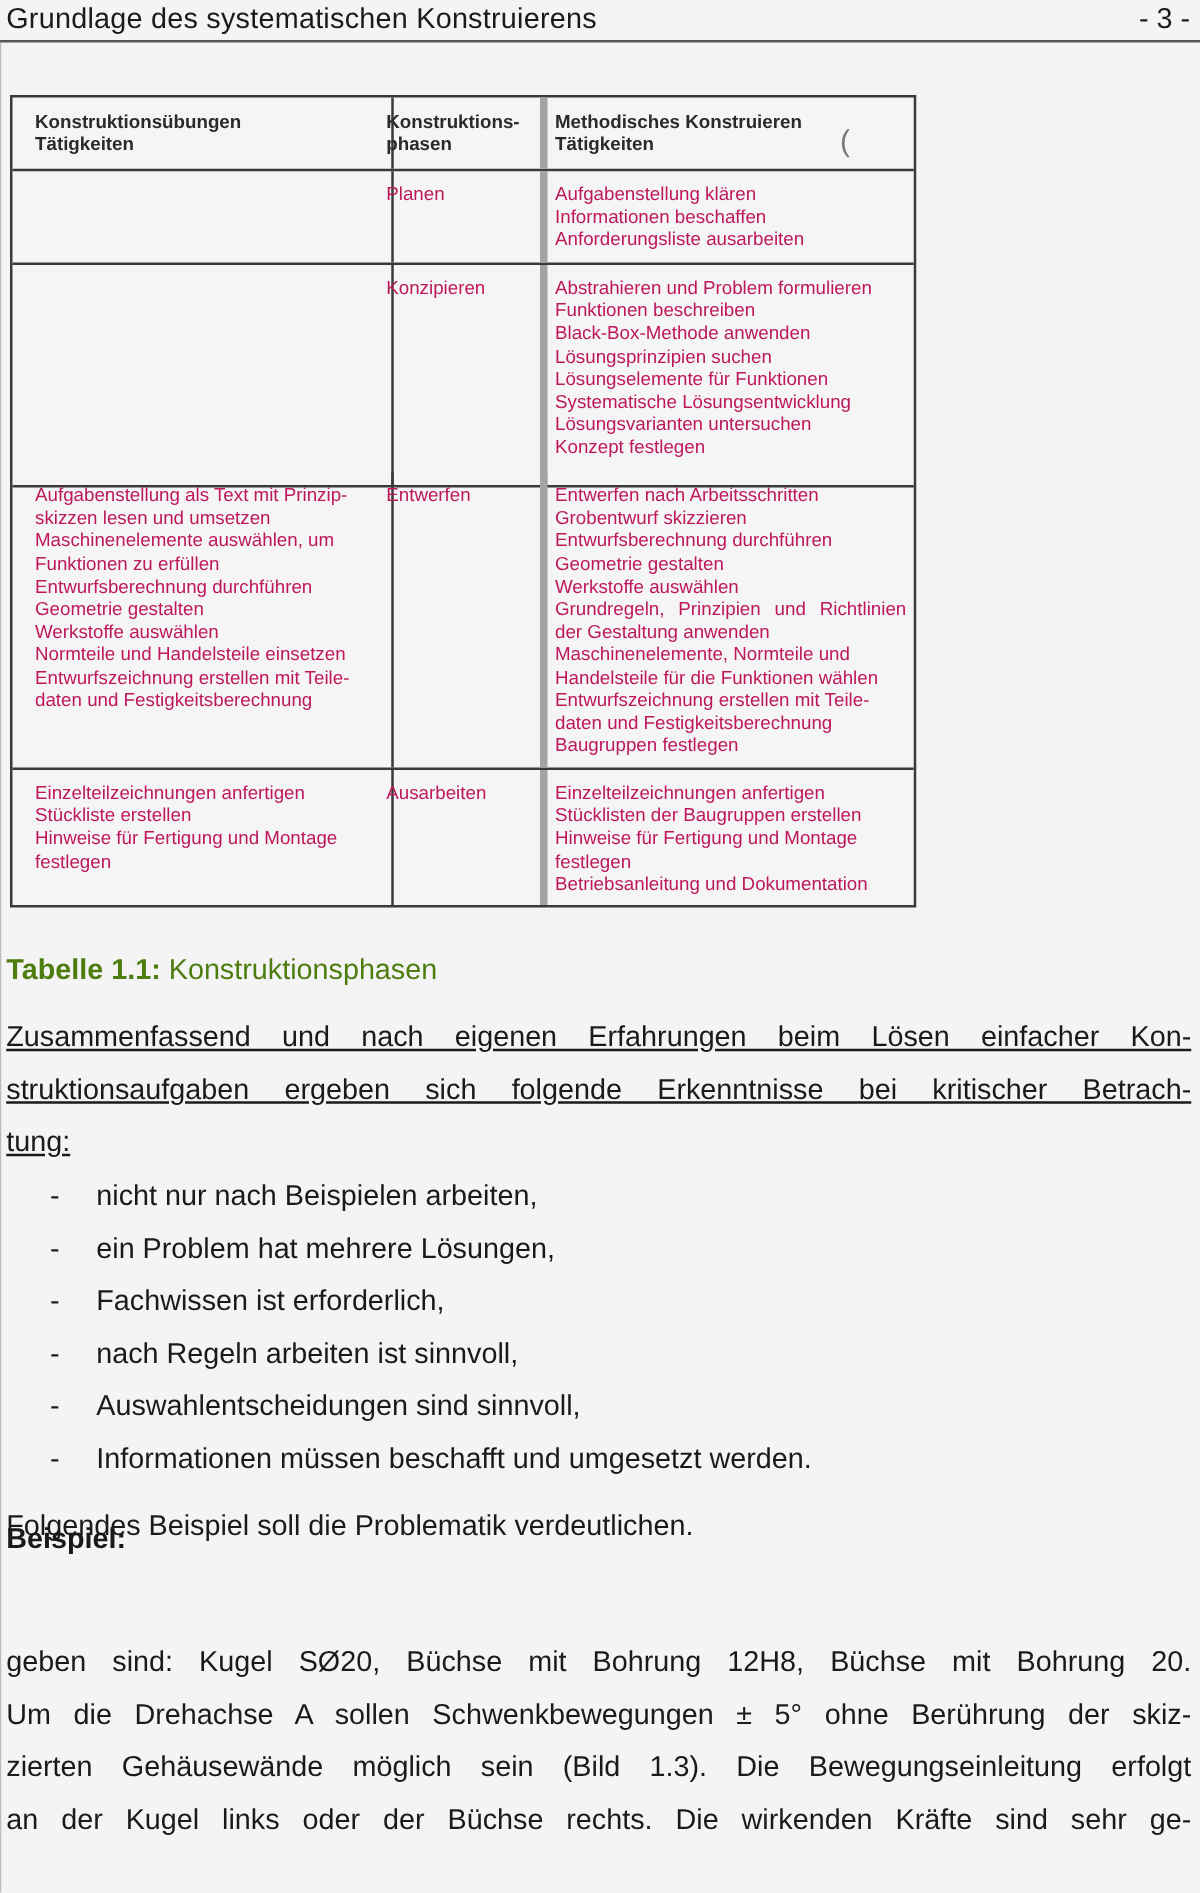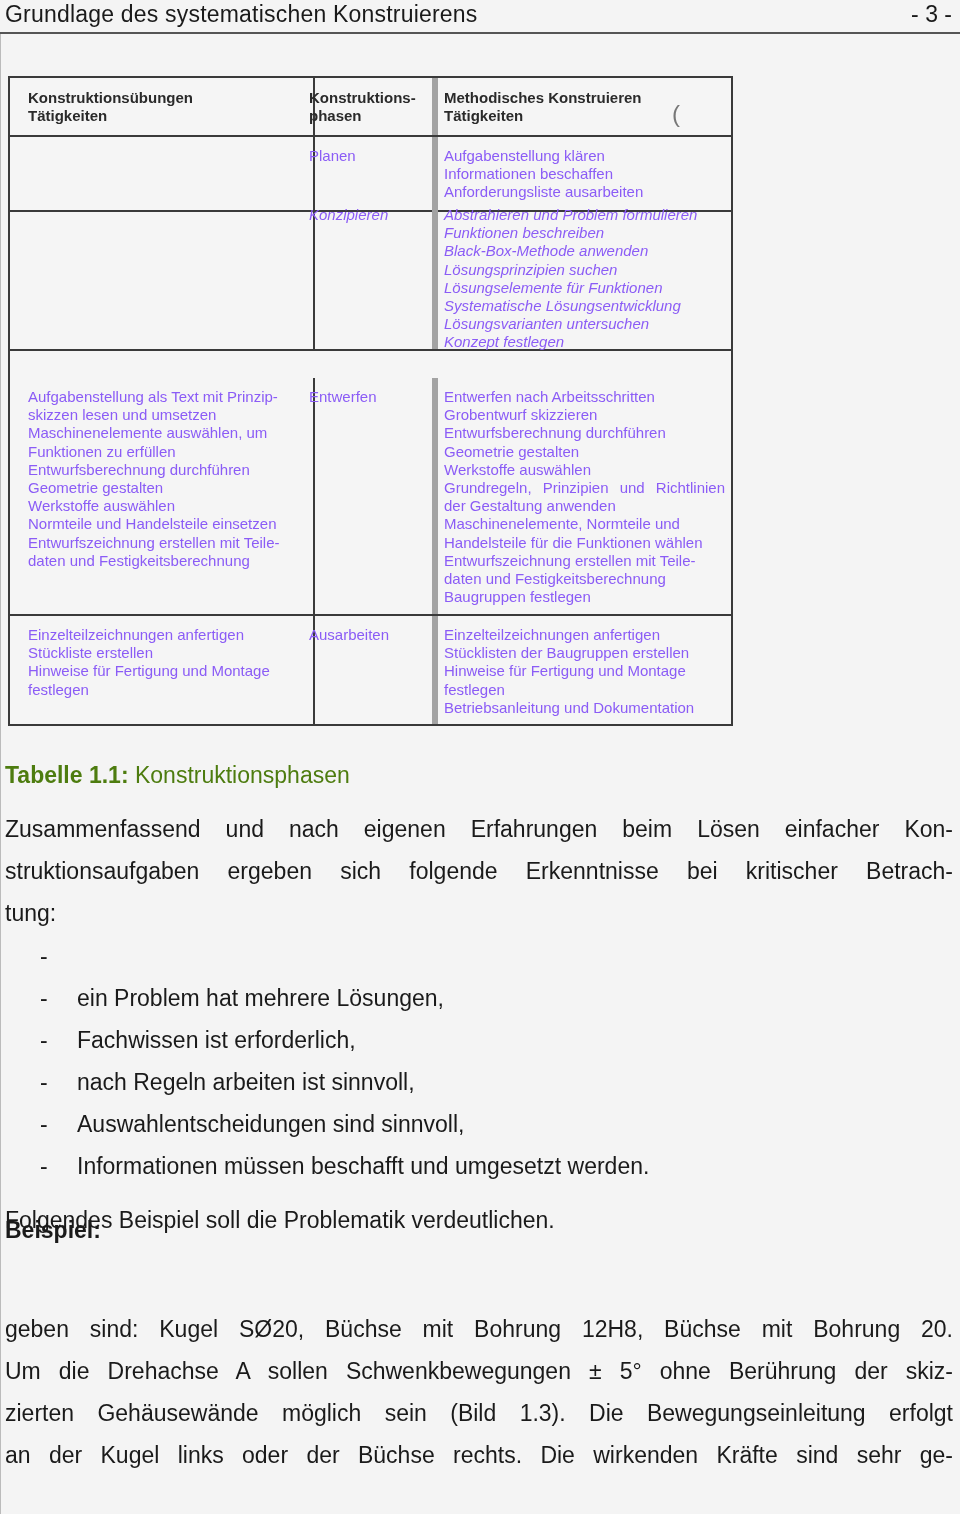--- a/index.html
+++ b/index.html
@@ -32,32 +32,32 @@
     width: 725px; height: 650px;
     border: 2px solid #3a3a3a;
     box-sizing: border-box;
     background: #f5f5f5;
   }
   .t-row { position: absolute; left: 0; width: 721px; border-bottom: 2px solid #3a3a3a; box-sizing: border-box; }
   .t-row.last { border-bottom: none; }
   .t-cell {
     position: absolute; top: 0; bottom: 0; box-sizing: border-box;
     padding: 10px 6px 0 6px;
-    font-size: 15px; line-height: 18.2px; color: #8b5cf6;
+    font-size: 15px; line-height: 18.2px; color: #be185d;
   }
   .c1 { left: 0; width: 293px; border-right: 2px solid #3a3a3a; margin-left: 12px; }
   .c2 { left: 293px; width: 135px; border-right: 6px solid #a3a3a3; }
   .c3 { left: 428px; width: 293px; }
   .t-head .t-cell { font-weight: bold; color: #2a2a2a; padding-top: 11px; }
   .line { display: block; white-space: nowrap; }
   .justify { text-align: justify; text-align-last: justify; white-space: normal; }
 
   .r-head { top: 0; height: 59px; }
   .r-planen { top: 59px; height: 75px; }
-  .r-konz { top: 118px; height: 155px; font-style: italic; }
+  .r-konz { top: 134px; height: 178px; }
   .r-entw { top: 300px; height: 238px; }
   .r-ausarb { top: 538px; height: 108px; }
 
   .mark-paren {
     position: absolute; left: 672px; top: 100px;
     font-size: 24px; color: #777; font-weight: normal;
   }
 
   
   .caption {
@@ -192,29 +192,30 @@
   </div>
 </section>
 
 <span class="mark-paren">(</span>
 
 <div class="caption">
   <b>Tabelle 1.1:</b>
   <span>Konstruktionsphasen</span>
 </div>
 
-<div class="para" style="top:808px;">
+<div class="para" style="top:808px;text-decoration:underline;">
   <span class="jl">Zusammenfassend und nach eigenen Erfahrungen beim Lösen einfacher Kon-</span>
   <span class="jl">struktionsaufgaben ergeben sich folgende Erkenntnisse bei kritischer Betrach-</span>
   <span class="plain">tung:</span>
 </div>
 
 <ul class="bullets">
   <li>
       <span class="dash">-</span>
+      <span class="btxt">nicht nur nach Beispielen arbeiten,</span>
     </li>
   <li>
       <span class="dash">-</span>
       <span class="btxt">ein Problem hat mehrere Lösungen,</span>
     </li>
   <li>
       <span class="dash">-</span>
       <span class="btxt">Fachwissen ist erforderlich,</span>
     </li>
   <li>

